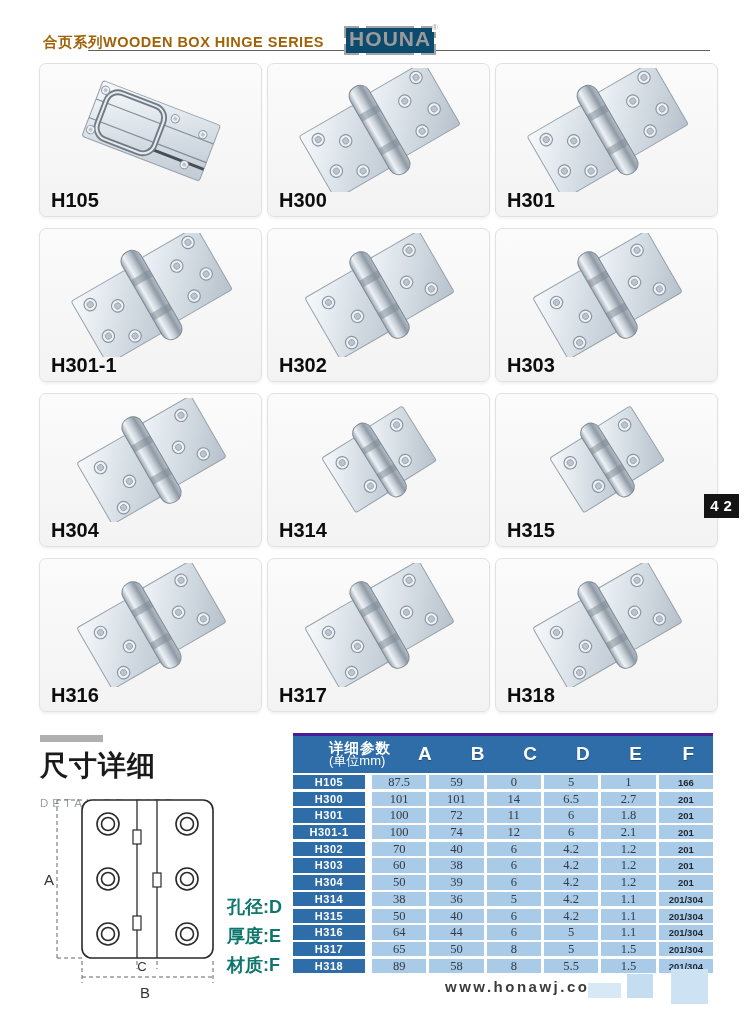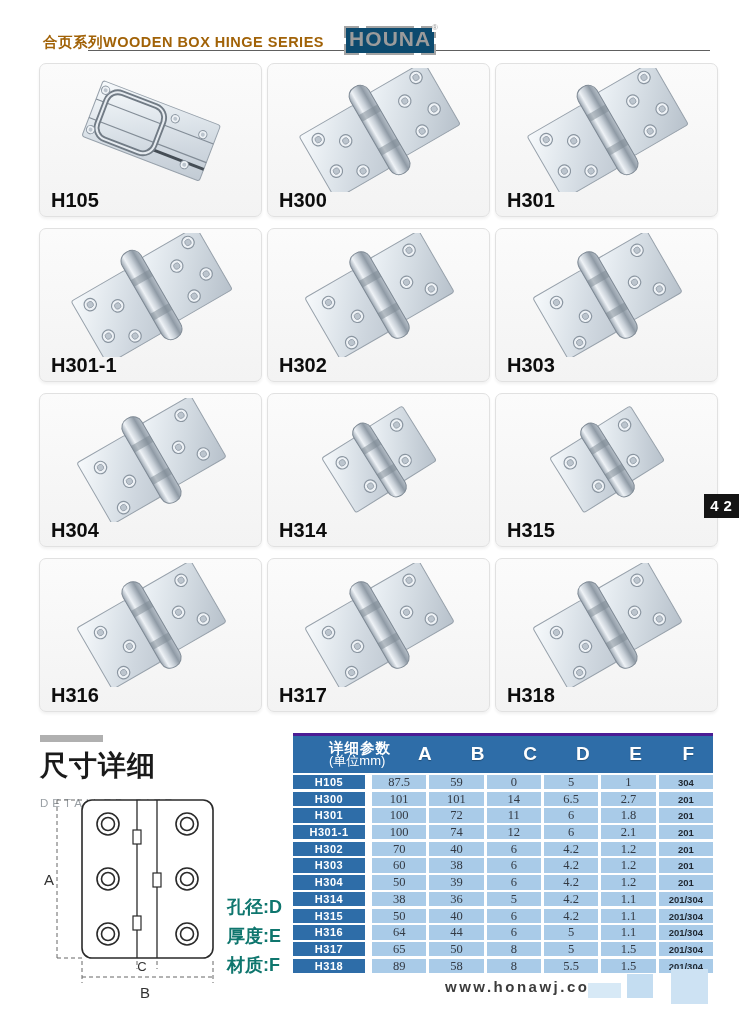--- a/index.html
+++ b/index.html
@@ -326,21 +326,21 @@
       <div class="h-col">F</div>
     </div>
     <div class="t-body" id="table-body">
     <div class="t-row">
       <div class="c-model">H105</div>
       <div class="c-val">87.5</div>
       <div class="c-val">59</div>
       <div class="c-val">0</div>
       <div class="c-val">5</div>
       <div class="c-val">1</div>
-      <div class="c-val">304</div>
+      <div class="c-val">166</div>
     </div>
 
     <div class="t-row">
       <div class="c-model">H300</div>
       <div class="c-val">101</div>
       <div class="c-val">101</div>
       <div class="c-val">14</div>
       <div class="c-val">6.5</div>
       <div class="c-val">2.7</div>
       <div class="c-val">201</div>

